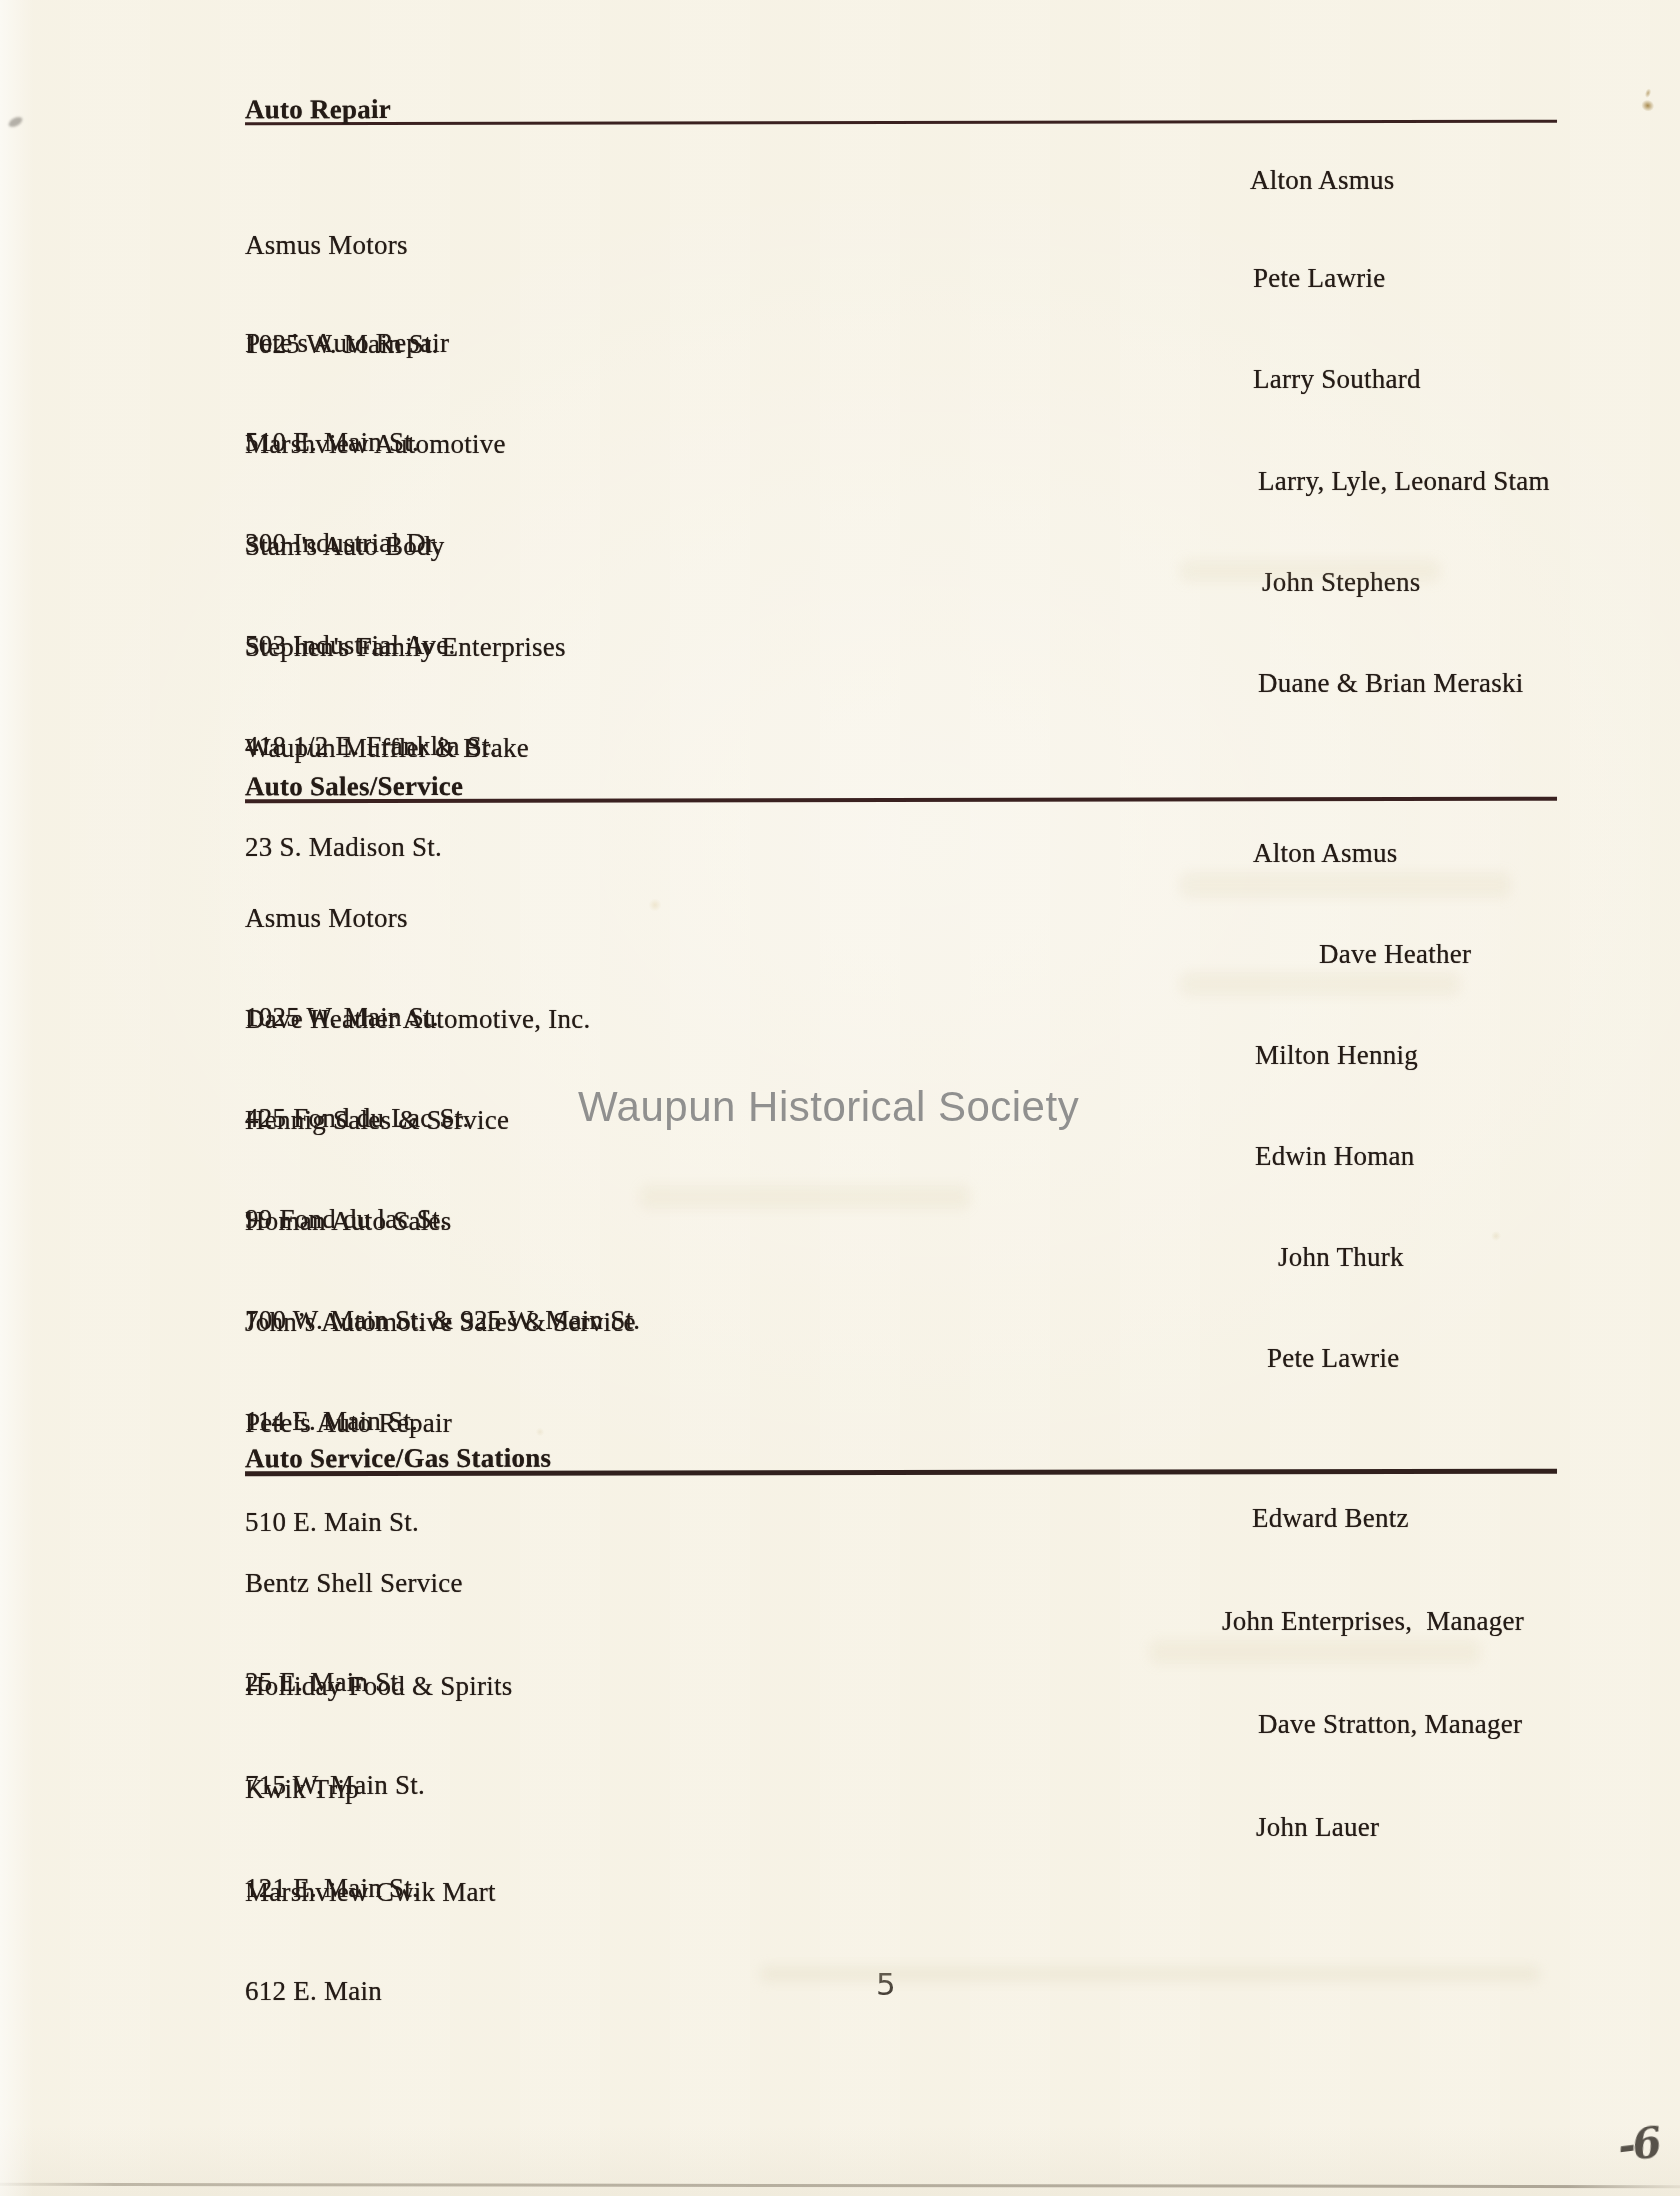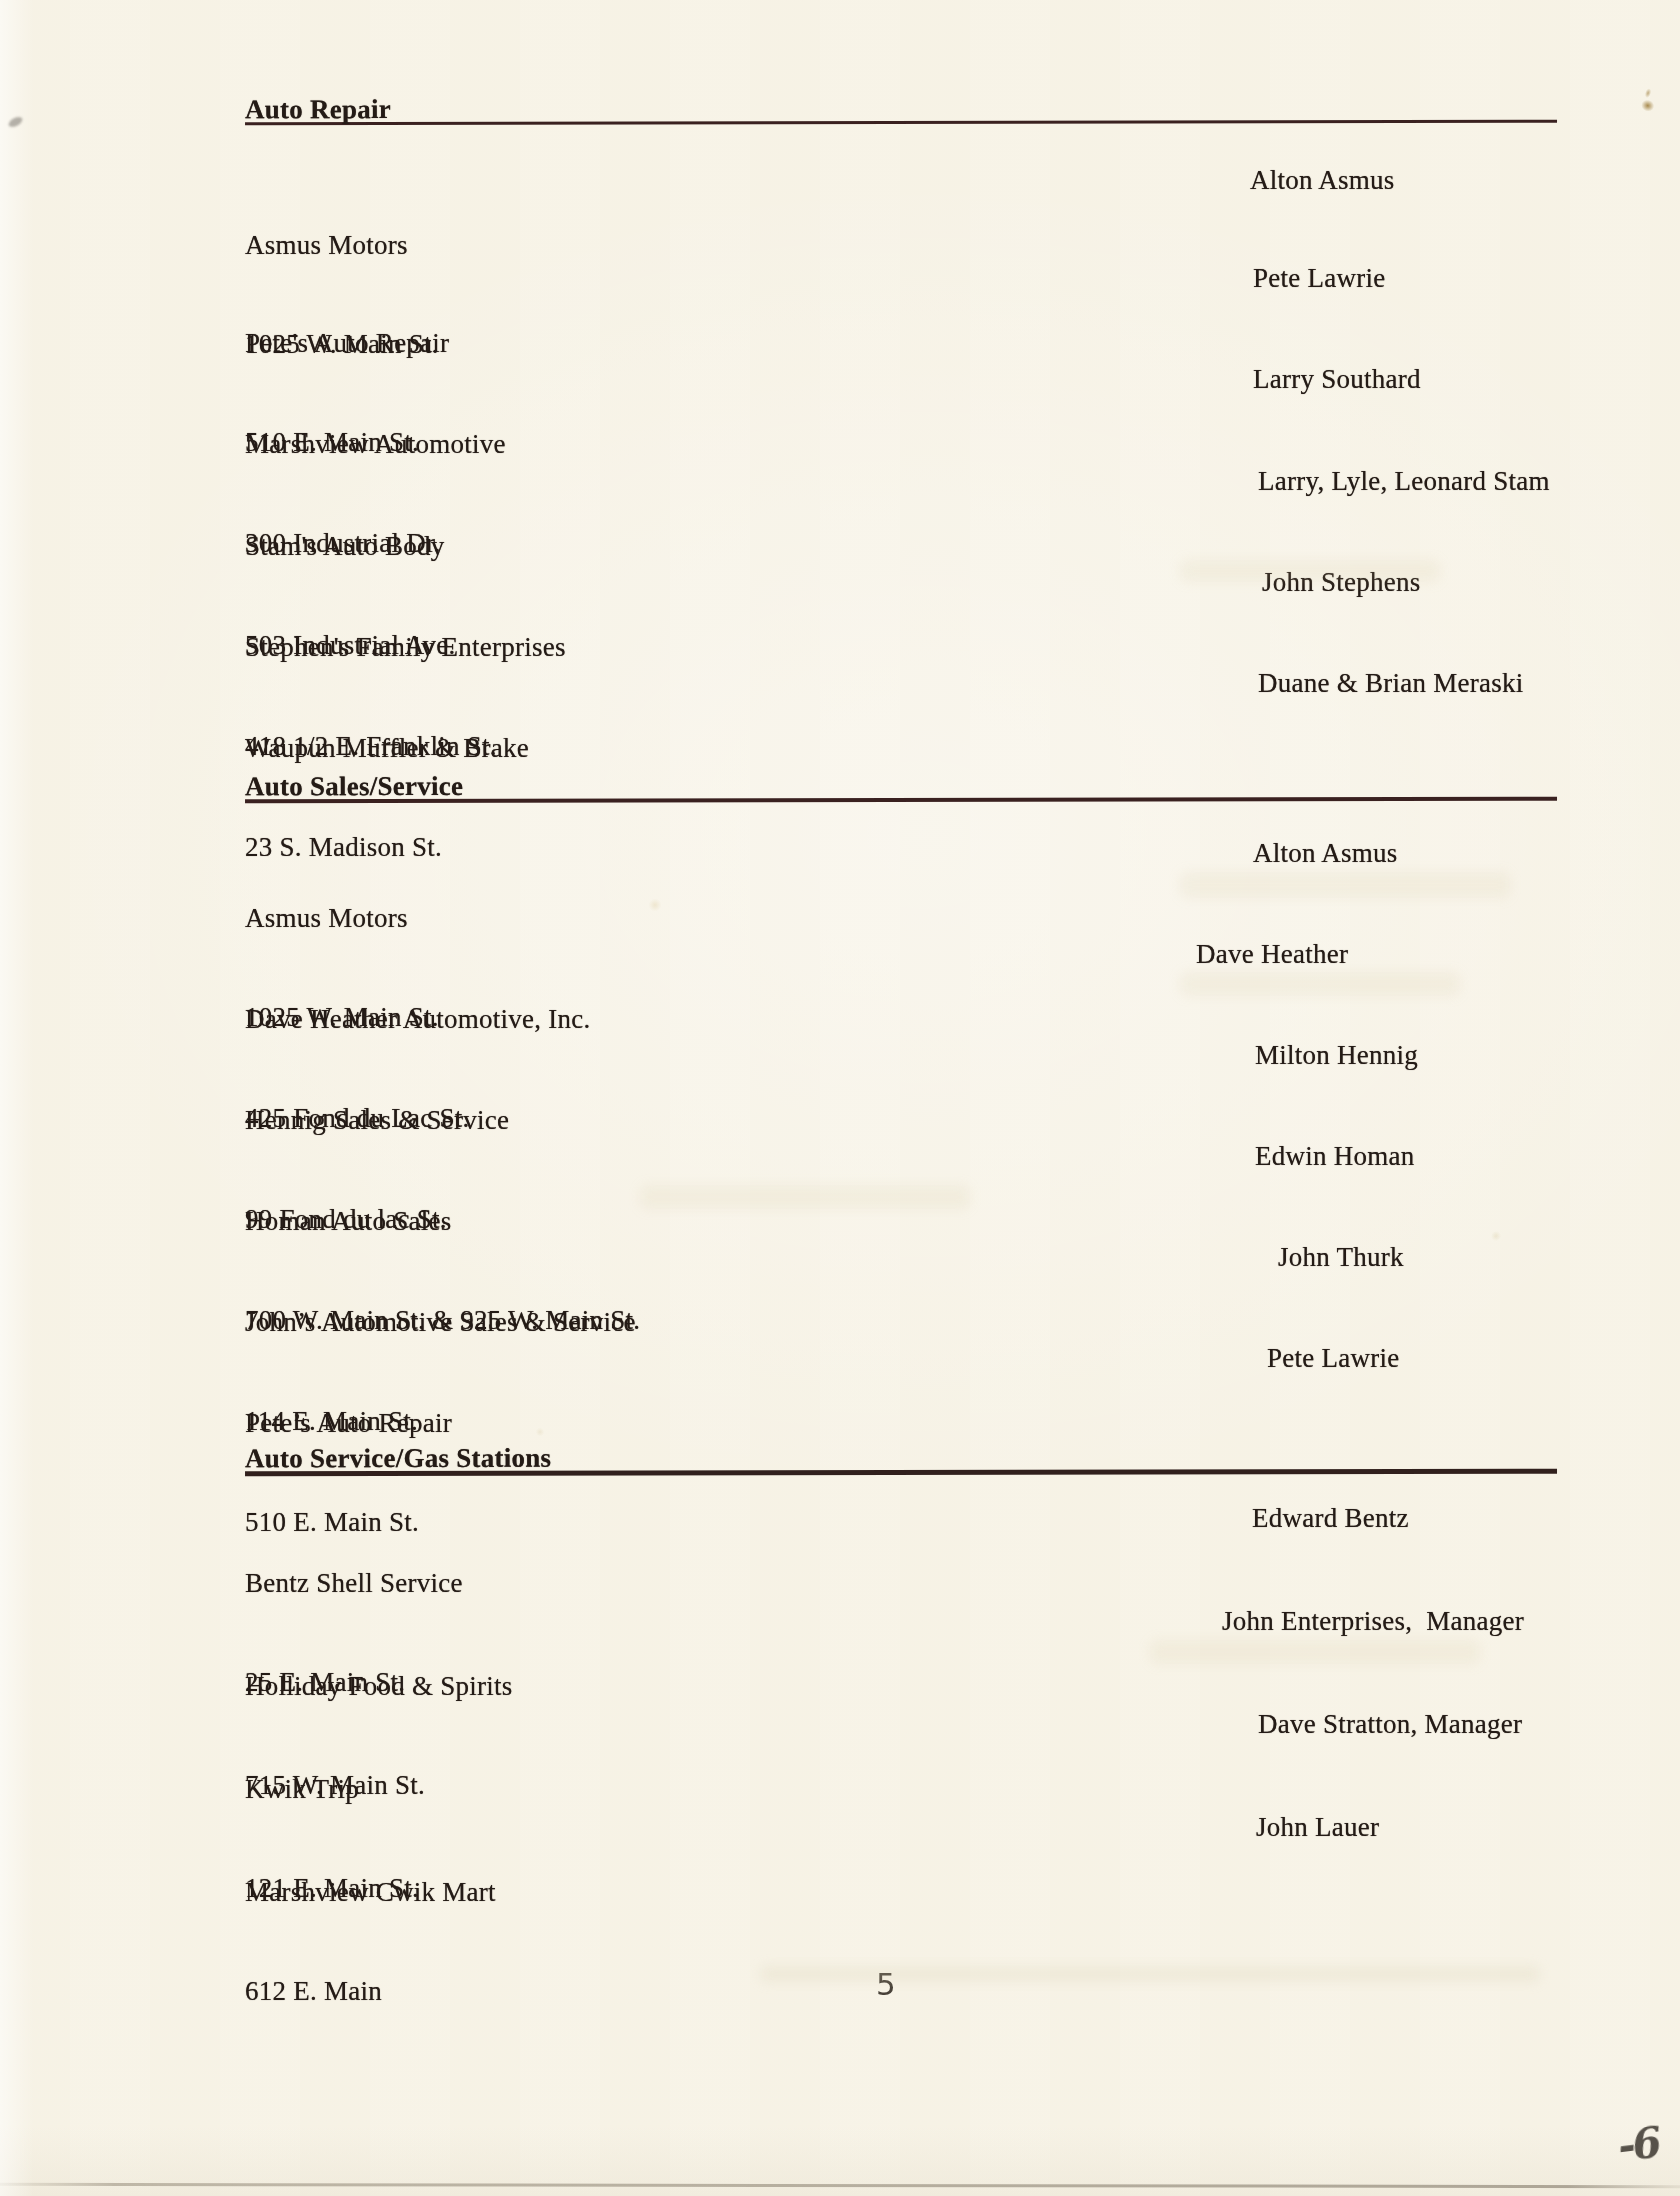--- a/index.html
+++ b/index.html
@@ -152,21 +152,21 @@
       <div>1025 W. Main St.</div>
     </div>
     <div class="owner txt" style="left:1253px">Alton Asmus</div>
   </div>
 
   <div class="row" style="top:937px">
     <div class="biz txt">
       <div>Dave Heather Automotive, Inc.</div>
       <div>425 Fond du Lac St.</div>
     </div>
-    <div class="owner txt" style="left:1196px">Dave Heather</div>
+    <div class="owner txt" style="left:1319px">Dave Heather</div>
   </div>
 
   <div class="row" style="top:1038px">
     <div class="biz txt">
       <div>Hennig Sales &amp; Service</div>
       <div>99 Fond du lac St.</div>
     </div>
     <div class="owner txt" style="left:1255px">Milton Hennig</div>
   </div>
 
@@ -221,20 +221,21 @@
   </div>
 
   <div class="row" style="top:1810px">
     <div class="biz txt">
       <div>Marshview Cwik Mart</div>
       <div>612 E. Main</div>
     </div>
     <div class="owner txt" style="left:1256px">John Lauer</div>
   </div>
 
+  <div class="watermark">Waupun Historical Society</div>
   <div class="pagenum">5</div>
   <div class="handnote">-6</div>
 
   <div class="blot"></div>
   <div class="edge-mark"></div>
   <div class="scanline"></div>
 
   <div class="sm" style="left:1180px;top:560px;width:260px;height:22px"></div>
   <div class="sm" style="left:1180px;top:872px;width:330px;height:26px"></div>
   <div class="sm" style="left:1180px;top:972px;width:280px;height:24px"></div>

